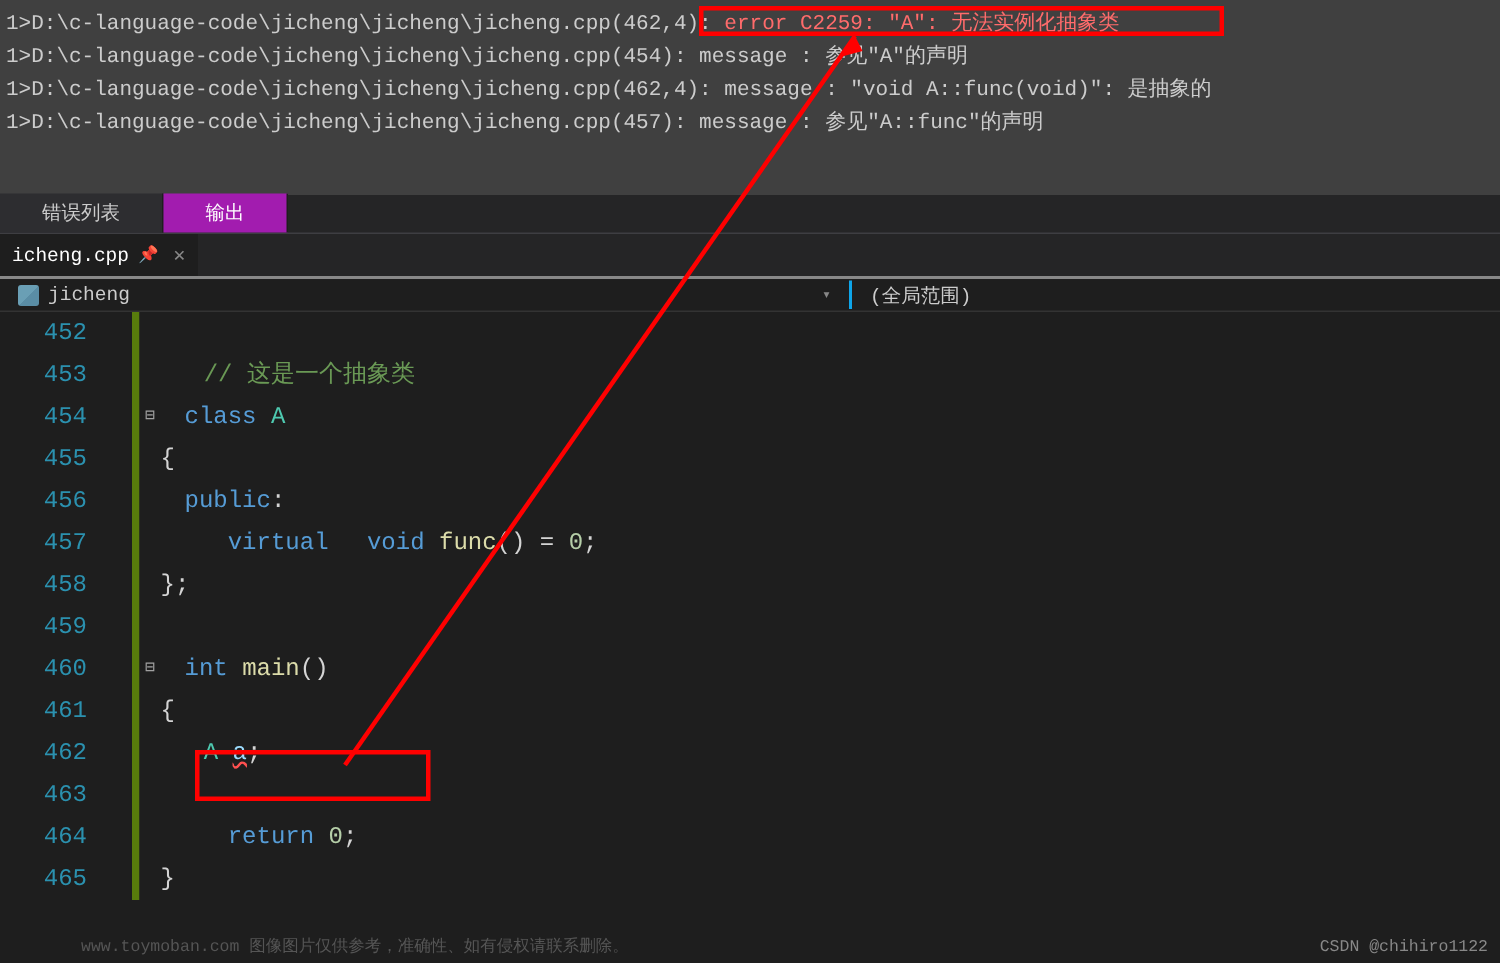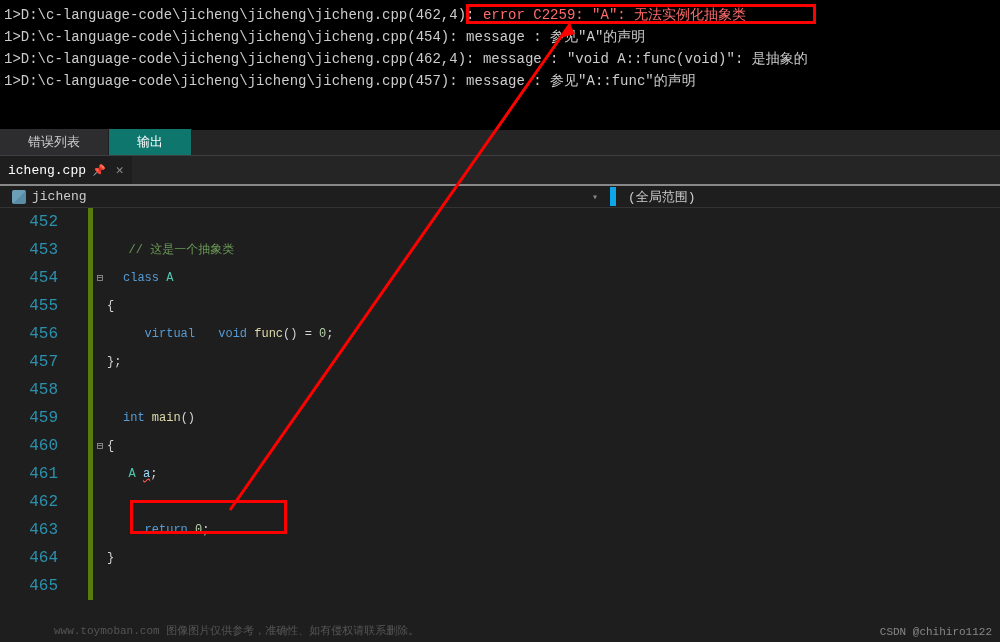--- a/index.html
+++ b/index.html
@@ -7,21 +7,21 @@
       width: 1000px;
       height: 642px;
       background: #1e1e1e;
       font-family: Consolas, 'Courier New', monospace;
       font-size: 14px;
       color: #d4d4d4;
       overflow: hidden;
       position: relative;
     }
     .output-panel {
-      background: #000000;
+      background: #404040;
       padding: 4px 0;
       height: 130px;
     }
     .output-line {
       padding: 2px 4px;
       white-space: nowrap;
       font-size: 14px;
       color: #cccccc;
     }
     .error-text { color: #ff6b6b; }
@@ -34,21 +34,21 @@
     }
     .tab {
       padding: 4px 28px;
       background: #2d2d30;
       color: #cccccc;
       border-right: 1px solid #1e1e1e;
       font-size: 13px;
       cursor: pointer;
     }
     .tab.active {
-      background: #0f766e;
+      background: #a21caf;
       color: #ffffff;
       text-align: center;
     }
     .file-tabs {
       display: flex;
       background: #252526;
       height: 28px;
     }
     .file-tab {
       display: flex;
@@ -73,22 +73,22 @@
     .breadcrumb-item {
       padding: 2px 12px;
       color: #cccccc;
       font-size: 13px;
       display: flex;
       align-items: center;
       gap: 6px;
       cursor: pointer;
     }
     .breadcrumb-item.left {
-      border-right: 6px solid #0ea5e9;
-      width: 616px;
+      border-right: 2px solid #0ea5e9;
+      width: 568px;
     }
     .cpp-icon {
       display: inline-block;
       width: 14px;
       height: 14px;
       background: linear-gradient(135deg, #6a9fb5 50%, #5a8da5 50%);
       border-radius: 2px;
     }
     .dropdown-arrow {
       margin-left: auto;
@@ -133,21 +133,21 @@
       font-size: 11px;
     }
     .fold-box {
       height: 28px;
       line-height: 28px;
       text-align: center;
       cursor: pointer;
     }
     .code-col {
       flex: 1;
-      font-size: 12px;
+      font-size: 16px;
     }
     .code-line {
       height: 28px;
       line-height: 28px;
       white-space: pre;
     }
     .kw { color: #569cd6; margin-left: 16px; }
     .type { color: #4ec9b0; }
     .ident { color: #dcdcaa; }
     .comment { color: #6a9955; }
@@ -261,20 +261,21 @@
       <div class="fold-box"></div>
       <div class="fold-box"></div>
       <div class="fold-box"></div>
       <div class="fold-box"></div>
     </div>
   <div class="code-col" id="codecol">
       <div class="code-line"></div>
       <div class="code-line">   <span class="comment">// 这是一个抽象类</span></div>
       <div class="code-line"><span class="kw">class</span> <span class="type">A</span></div>
       <div class="code-line"><span class="punct">{</span></div>
+      <div class="code-line"><span class="kw">public</span><span class="punct">:</span></div>
       <div class="code-line">   <span class="kw">virtual</span> <span class="kw">void</span> <span class="ident">func</span><span class="punct">()</span> <span class="punct">=</span> <span class="num">0</span><span class="punct">;</span></div>
       <div class="code-line"><span class="punct">};</span></div>
       <div class="code-line"></div>
       <div class="code-line"><span class="kw">int</span> <span class="ident">main</span><span class="punct">()</span></div>
       <div class="code-line"><span class="punct">{</span></div>
       <div class="code-line">   <span class="type">A</span> <span class="local error-squiggle">a</span><span class="punct">;</span></div>
       <div class="code-line"></div>
       <div class="code-line">   <span class="kw">return</span> <span class="num">0</span><span class="punct">;</span></div>
       <div class="code-line"><span class="punct">}</span></div>
     </div>

